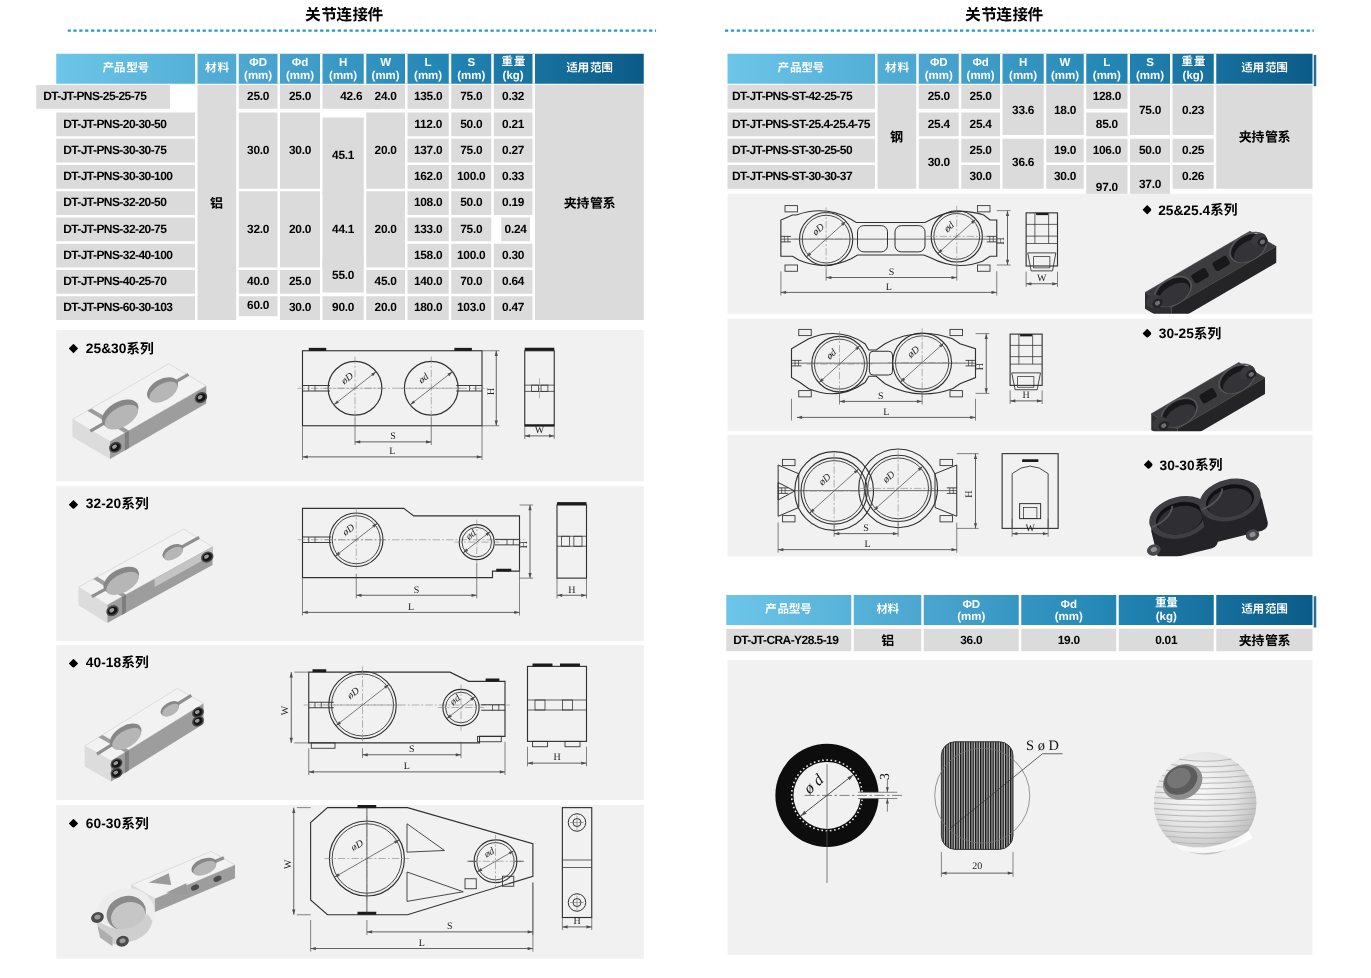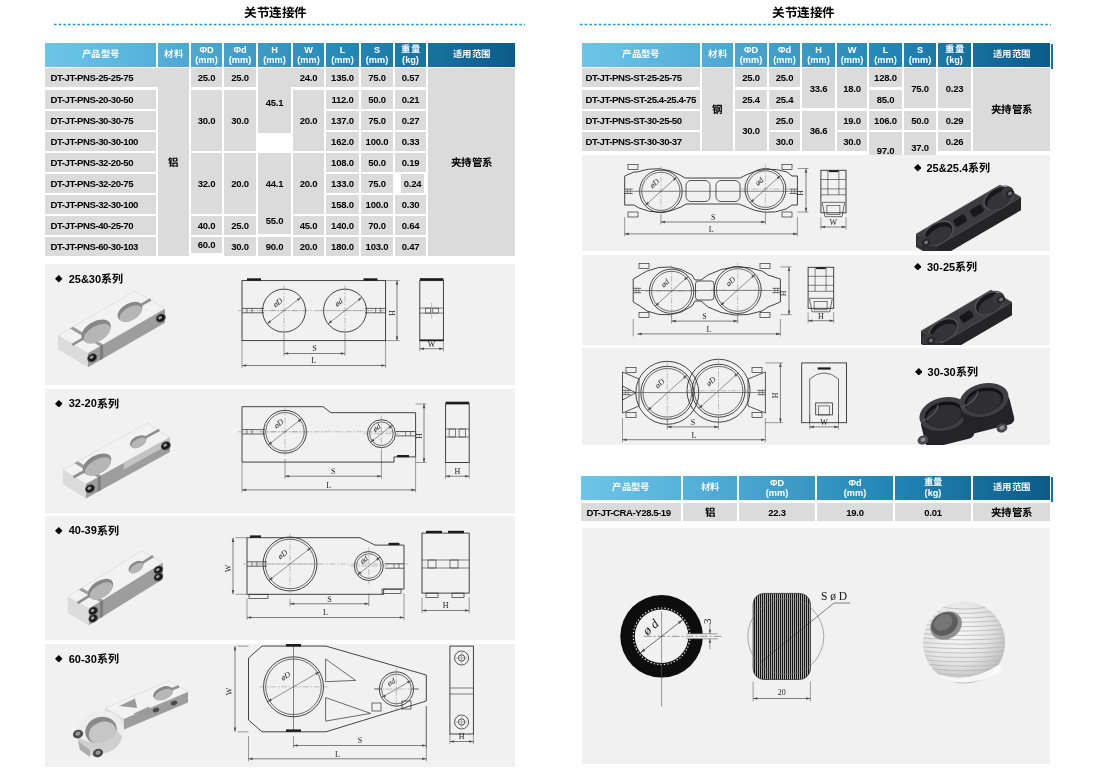--- a/index.html
+++ b/index.html
@@ -184,46 +184,46 @@
     <div><svg class="z" width="9.4" height="9.4">
         <use href="#g19"></use>
       </svg><svg class="z" width="9.4" height="9.4">
         <use href="#g13"></use>
       </svg><svg class="z" width="9.4" height="9.4">
         <use href="#g17"></use>
       </svg><svg class="z" width="9.4" height="9.4">
         <use href="#g6"></use>
       </svg></div>
   </div>
-<div class="cell name" style="left:45.0px;top:68.4px;width:122px;height:19.1px">DT-JT-PNS-25-25-75</div>
+<div class="cell name" style="left:29px;top:68.4px;width:107px;height:19.1px">DT-JT-PNS-25-25-75</div>
 <div class="cell name" style="left:45.0px;top:89.5px;width:111.0px;height:19.1px">DT-JT-PNS-20-30-50</div>
 <div class="cell name" style="left:45.0px;top:110.5px;width:111.0px;height:19.1px">DT-JT-PNS-30-30-75</div>
 <div class="cell name" style="left:45.0px;top:131.6px;width:111.0px;height:19.1px">DT-JT-PNS-30-30-100</div>
 <div class="cell name" style="left:45.0px;top:152.6px;width:111.0px;height:19.1px">DT-JT-PNS-32-20-50</div>
 <div class="cell name" style="left:45.0px;top:173.7px;width:111.0px;height:19.1px">DT-JT-PNS-32-20-75</div>
-<div class="cell name" style="left:45.0px;top:194.7px;width:111.0px;height:19.1px">DT-JT-PNS-32-30-100</div>
+<div class="cell name" style="left:45.0px;top:194.7px;width:111.0px;height:19.1px">DT-JT-PNS-32-40-100</div>
 <div class="cell name" style="left:45.0px;top:215.8px;width:111.0px;height:19.1px">DT-JT-PNS-40-25-70</div>
 <div class="cell name" style="left:45.0px;top:236.8px;width:111.0px;height:19.1px">DT-JT-PNS-60-30-103</div>
 <div class="cell" style="left:158.0px;top:68.4px;width:31.0px;height:187.5px">
     <svg class="z" width="10.5" height="10.5">
       <use href="#g23"></use>
     </svg>
   </div>
 <div class="cell" style="left:191.0px;top:68.4px;width:31.0px;height:19.1px">25.0</div>
 <div class="cell" style="left:191.0px;top:89.5px;width:31.0px;height:61.2px">30.0</div>
 <div class="cell" style="left:191.0px;top:152.6px;width:31.0px;height:61.2px">32.0</div>
 <div class="cell" style="left:191.0px;top:215.8px;width:31.0px;height:19.1px">40.0</div>
 <div class="cell" style="left:191.0px;top:236.8px;width:31.0px;height:16px">60.0</div>
 <div class="cell" style="left:224.0px;top:68.4px;width:32.0px;height:19.1px">25.0</div>
 <div class="cell" style="left:224.0px;top:89.5px;width:32.0px;height:61.2px">30.0</div>
 <div class="cell" style="left:224.0px;top:152.6px;width:32.0px;height:61.2px">20.0</div>
 <div class="cell" style="left:224.0px;top:215.8px;width:32.0px;height:19.1px">25.0</div>
 <div class="cell" style="left:224.0px;top:236.8px;width:32.0px;height:19.1px">30.0</div>
 <div class="cell" style="left:258.0px;top:68.4px;width:46px;height:19.1px">42.6</div>
-<div class="cell" style="left:258.0px;top:72px;width:33.0px;height:61.2px">45.1</div>
+<div class="cell" style="left:258.0px;top:94px;width:33.0px;height:61.2px">45.1</div>
 <div class="cell" style="left:258.0px;top:152.6px;width:33.0px;height:61.2px">44.1</div>
 <div class="cell" style="left:258.0px;top:206px;width:33.0px;height:28px">55.0</div>
 <div class="cell" style="left:258.0px;top:236.8px;width:33.0px;height:19.1px">90.0</div>
 <div class="cell" style="left:293.0px;top:68.4px;width:31.0px;height:19.1px">24.0</div>
 <div class="cell" style="left:293.0px;top:89.5px;width:31.0px;height:61.2px">20.0</div>
 <div class="cell" style="left:293.0px;top:152.6px;width:31.0px;height:61.2px">20.0</div>
 <div class="cell" style="left:293.0px;top:215.8px;width:31.0px;height:19.1px">45.0</div>
 <div class="cell" style="left:293.0px;top:236.8px;width:31.0px;height:19.1px">20.0</div>
 <div class="cell" style="left:326.0px;top:68.4px;width:33.0px;height:19.1px">135.0</div>
 <div class="cell" style="left:326.0px;top:89.5px;width:33.0px;height:19.1px">112.0</div>
@@ -236,21 +236,21 @@
 <div class="cell" style="left:326.0px;top:236.8px;width:33.0px;height:19.1px">180.0</div>
 <div class="cell" style="left:361.0px;top:68.4px;width:32.0px;height:19.1px">75.0</div>
 <div class="cell" style="left:361.0px;top:89.5px;width:32.0px;height:19.1px">50.0</div>
 <div class="cell" style="left:361.0px;top:110.5px;width:32.0px;height:19.1px">75.0</div>
 <div class="cell" style="left:361.0px;top:131.6px;width:32.0px;height:19.1px">100.0</div>
 <div class="cell" style="left:361.0px;top:152.6px;width:32.0px;height:19.1px">50.0</div>
 <div class="cell" style="left:361.0px;top:173.7px;width:32.0px;height:19.1px">75.0</div>
 <div class="cell" style="left:361.0px;top:194.7px;width:32.0px;height:19.1px">100.0</div>
 <div class="cell" style="left:361.0px;top:215.8px;width:32.0px;height:19.1px">70.0</div>
 <div class="cell" style="left:361.0px;top:236.8px;width:32.0px;height:19.1px">103.0</div>
-<div class="cell" style="left:395.0px;top:68.4px;width:31.0px;height:19.1px">0.57</div>
+<div class="cell" style="left:395.0px;top:68.4px;width:31.0px;height:19.1px">0.32</div>
 <div class="cell" style="left:395.0px;top:89.5px;width:31.0px;height:19.1px">0.21</div>
 <div class="cell" style="left:395.0px;top:110.5px;width:31.0px;height:19.1px">0.27</div>
 <div class="cell" style="left:395.0px;top:131.6px;width:31.0px;height:19.1px">0.33</div>
 <div class="cell" style="left:395.0px;top:152.6px;width:31.0px;height:19.1px">0.19</div>
 <div class="cell" style="left:401px;top:173.7px;width:23px;height:19.1px">0.24</div>
 <div class="cell" style="left:395.0px;top:194.7px;width:31.0px;height:19.1px">0.30</div>
 <div class="cell" style="left:395.0px;top:215.8px;width:31.0px;height:19.1px">0.64</div>
 <div class="cell" style="left:395.0px;top:236.8px;width:31.0px;height:19.1px">0.47</div>
 <div class="cell" style="left:428.0px;top:68.4px;width:87.0px;height:187.5px">
     <svg class="z" width="10.5" height="10.5">
@@ -330,21 +330,21 @@
     <div><svg class="z" width="9.4" height="9.4">
         <use href="#g19"></use>
       </svg><svg class="z" width="9.4" height="9.4">
         <use href="#g13"></use>
       </svg><svg class="z" width="9.4" height="9.4">
         <use href="#g17"></use>
       </svg><svg class="z" width="9.4" height="9.4">
         <use href="#g6"></use>
       </svg></div>
   </div>
-<div class="cell name np4" style="left:582.0px;top:68.4px;width:118.0px;height:19.1px">DT-JT-PNS-ST-25-25-75</div>
+<div class="cell name np4" style="left:582.0px;top:68.4px;width:118.0px;height:19.1px">DT-JT-PNS-ST-42-25-75</div>
 <div class="cell name np4" style="left:582.0px;top:89.5px;width:118.0px;height:19.1px">DT-JT-PNS-ST-25.4-25.4-75</div>
 <div class="cell name np4" style="left:582.0px;top:110.5px;width:118.0px;height:19.1px">DT-JT-PNS-ST-30-25-50</div>
 <div class="cell name np4" style="left:582.0px;top:131.6px;width:118.0px;height:19.1px">DT-JT-PNS-ST-30-30-37</div>
 <div class="cell" style="left:702.0px;top:68.4px;width:31.0px;height:82.2px">
     <svg class="z" width="10.5" height="10.5">
       <use href="#g22"></use>
     </svg>
   </div>
 <div class="cell" style="left:735.0px;top:68.4px;width:32.0px;height:19.1px">25.0</div>
 <div class="cell" style="left:735.0px;top:89.5px;width:32.0px;height:19.1px">25.4</div>
@@ -359,21 +359,21 @@
 <div class="cell" style="left:837.0px;top:110.5px;width:30.0px;height:19.1px">19.0</div>
 <div class="cell" style="left:837.0px;top:131.6px;width:30.0px;height:19.1px">30.0</div>
 <div class="cell" style="left:869.0px;top:68.4px;width:33.0px;height:19.1px">128.0</div>
 <div class="cell" style="left:869.0px;top:89.5px;width:33.0px;height:19.1px">85.0</div>
 <div class="cell" style="left:869.0px;top:110.5px;width:33.0px;height:19.1px">106.0</div>
 <div class="cell" style="left:869.0px;top:131.6px;width:33.0px;height:37px">97.0</div>
 <div class="cell" style="left:904.0px;top:68.4px;width:32.0px;height:40.1px">75.0</div>
 <div class="cell" style="left:904.0px;top:110.5px;width:32.0px;height:19.1px">50.0</div>
 <div class="cell" style="left:904.0px;top:131.6px;width:32.0px;height:32px">37.0</div>
 <div class="cell" style="left:938.0px;top:68.4px;width:33.0px;height:40.1px">0.23</div>
-<div class="cell" style="left:938.0px;top:110.5px;width:33.0px;height:19.1px">0.29</div>
+<div class="cell" style="left:938.0px;top:110.5px;width:33.0px;height:19.1px">0.25</div>
 <div class="cell" style="left:938.0px;top:131.6px;width:33.0px;height:19.1px">0.26</div>
 <div class="cell" style="left:973.0px;top:68.4px;width:77.0px;height:82.2px">
     <svg class="z" width="10.5" height="10.5">
       <use href="#g8"></use>
     </svg>
     <svg class="z" width="10.5" height="10.5">
       <use href="#g9"></use>
     </svg>
     <svg class="z" width="10.5" height="10.5">
       <use href="#g14"></use>
@@ -433,21 +433,21 @@
       </svg><svg class="z" width="9.4" height="9.4">
         <use href="#g6"></use>
       </svg></div>
   </div>
 <div class="cell name" style="left:581.0px;top:502.8px;width:100.0px;height:18.5px">DT-JT-CRA-Y28.5-19</div>
 <div class="cell" style="left:683.0px;top:502.8px;width:54.0px;height:18.5px">
     <svg class="z" width="10.5" height="10.5">
       <use href="#g23"></use>
     </svg>
   </div>
-<div class="cell" style="left:739.0px;top:502.8px;width:76.0px;height:18.5px">22.3</div>
+<div class="cell" style="left:739.0px;top:502.8px;width:76.0px;height:18.5px">36.0</div>
 <div class="cell" style="left:817.0px;top:502.8px;width:76.0px;height:18.5px">19.0</div>
 <div class="cell" style="left:895.0px;top:502.8px;width:76.0px;height:18.5px">0.01</div>
 <div class="cell" style="left:973.0px;top:502.8px;width:77.0px;height:18.5px">
     <svg class="z" width="10.5" height="10.5">
       <use href="#g8"></use>
     </svg>
     <svg class="z" width="10.5" height="10.5">
       <use href="#g9"></use>
     </svg>
     <svg class="z" width="10.5" height="10.5">
@@ -478,21 +478,21 @@
     <polygon points="3.8,0 7.5,3.8 3.8,7.5 0,3.8" fill="#000"></polygon>
   </svg>
 <div class="lab" style="left:68.7px;top:397.3px"><span>32-20</span><svg class="z" width="11" height="11">
       <use href="#g15"></use>
     </svg><svg class="z" width="11" height="11">
       <use href="#g3"></use>
     </svg></div>
 <svg class="dia" style="left:55.3px;top:526.5px" width="7.5" height="7.5">
     <polygon points="3.8,0 7.5,3.8 3.8,7.5 0,3.8" fill="#000"></polygon>
   </svg>
-<div class="lab" style="left:68.7px;top:524.3px"><span>40-39</span><svg class="z" width="11" height="11">
+<div class="lab" style="left:68.7px;top:524.3px"><span>40-18</span><svg class="z" width="11" height="11">
       <use href="#g15"></use>
     </svg><svg class="z" width="11" height="11">
       <use href="#g3"></use>
     </svg></div>
 <svg class="dia" style="left:55.3px;top:654.9px" width="7.5" height="7.5">
     <polygon points="3.8,0 7.5,3.8 3.8,7.5 0,3.8" fill="#000"></polygon>
   </svg>
 <div class="lab" style="left:68.7px;top:652.7px"><span>60-30</span><svg class="z" width="11" height="11">
       <use href="#g15"></use>
     </svg><svg class="z" width="11" height="11">

